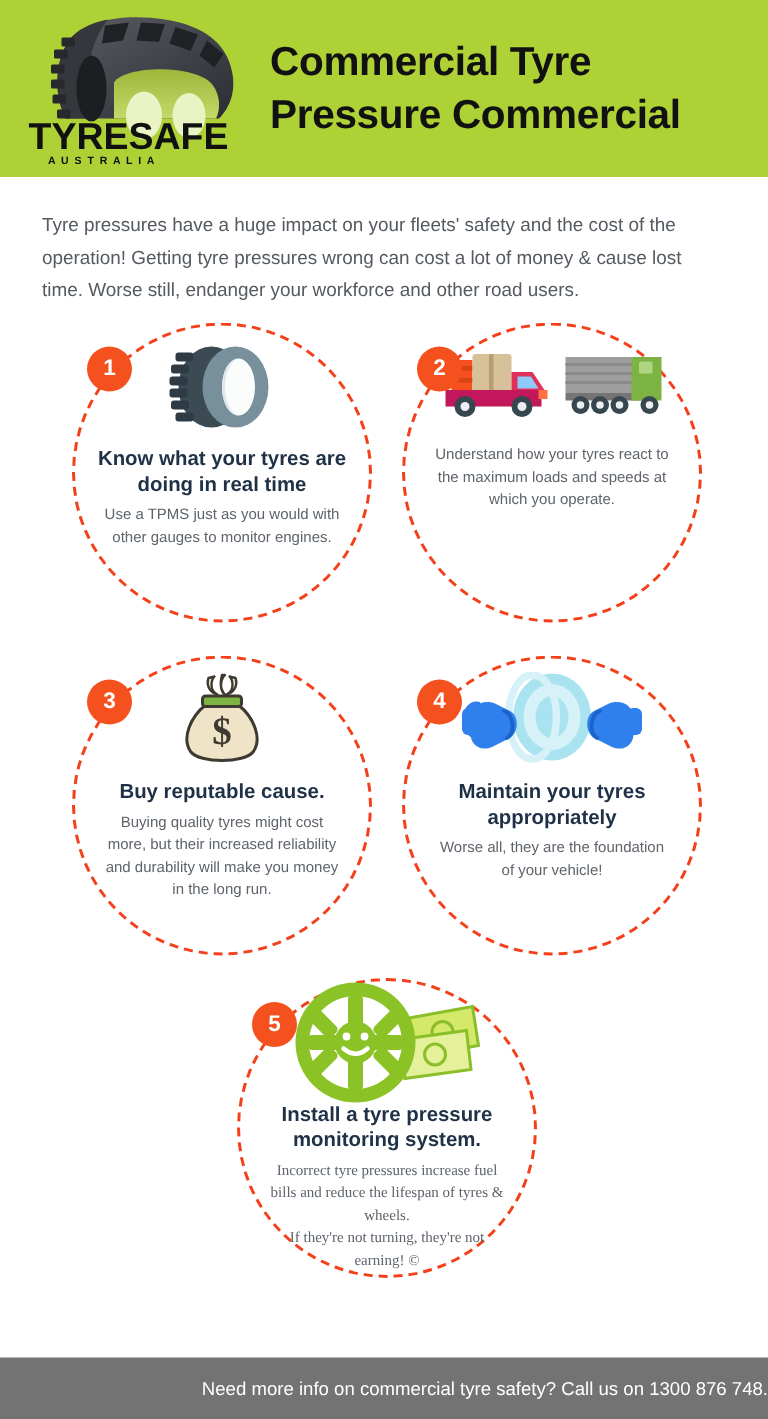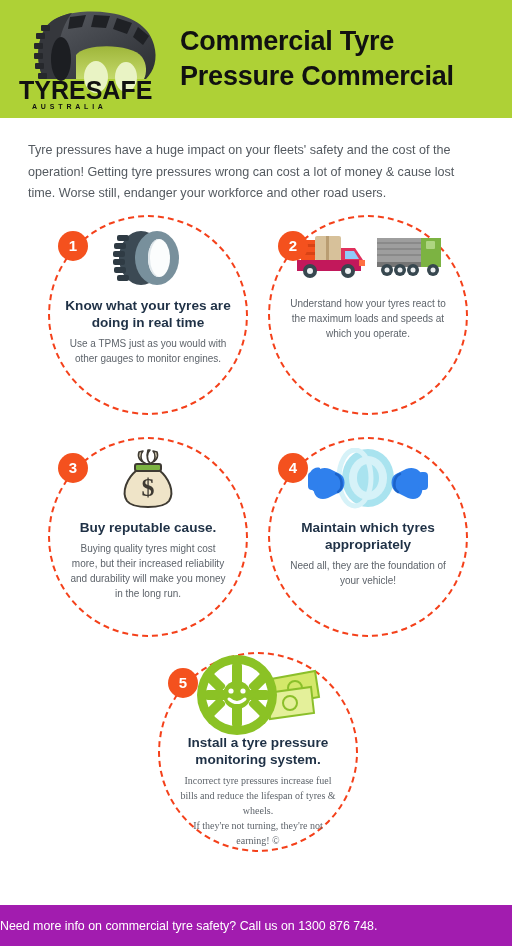--- a/index.html
+++ b/index.html
@@ -117,26 +117,26 @@
   .badge-4 { left: 278px; top: 238px; }
   .badge-5 { left: 168px; top: 453px; }
 
   
   .footer {
     position: absolute;
     left: 0;
     bottom: 0;
     width: 512px;
     height: 41px;
-    background: #a21caf;
+    background: #737373;
     color: #ffffff;
     font-size: 12.4px;
     display: flex;
     align-items: center;
-    justify-content: flex-start;
+    justify-content: flex-end;
   }
 </style>
 </head>
 <body>
 
 <div class="header">
 
   <div class="logo">
     <svg width="152" height="104" viewBox="0 0 152 104">
       <defs>
@@ -291,22 +291,22 @@
           <path d="M8 30 C8 22 16 18 24 21 L34 26 C40 29 40 40 34 44 L22 50 C12 54 6 46 8 38 Z" fill="#2f80ed"></path>
           <path d="M4 30 C2 24 8 18 14 20 L14 44 C6 46 2 38 4 30 Z" fill="#2f80ed"></path>
           <rect x="2" y="24" width="10" height="18" rx="4" fill="#2f80ed"></rect>
           <path d="M30 26 C36 28 38 40 32 44" fill="none" stroke="#1c63c9" stroke-width="2.5" stroke-linecap="round"></path>
 
           <path d="M116 30 C116 22 108 18 100 21 L90 26 C84 29 84 40 90 44 L102 50 C112 54 118 46 116 38 Z" fill="#2f80ed"></path>
           <rect x="112" y="24" width="10" height="18" rx="4" fill="#2f80ed"></rect>
           <path d="M94 26 C88 28 86 40 92 44" fill="none" stroke="#1c63c9" stroke-width="2.5" stroke-linecap="round"></path>
         </svg>
       </div>
-      <div class="item-title">Maintain which tyres appropriately</div>
-      <div class="item-body">Need all, they are the foundation of your vehicle!</div>
+      <div class="item-title">Maintain your tyres appropriately</div>
+      <div class="item-body">Worse all, they are the foundation of your vehicle!</div>
     </div>
   </div>
   <div class="badge badge-4">4</div>
 
   <div class="item item-5">
     <div class="item-inner">
       <div class="icon-wrap">
         <svg width="130" height="84" viewBox="0 0 130 84">
 
           <g>

